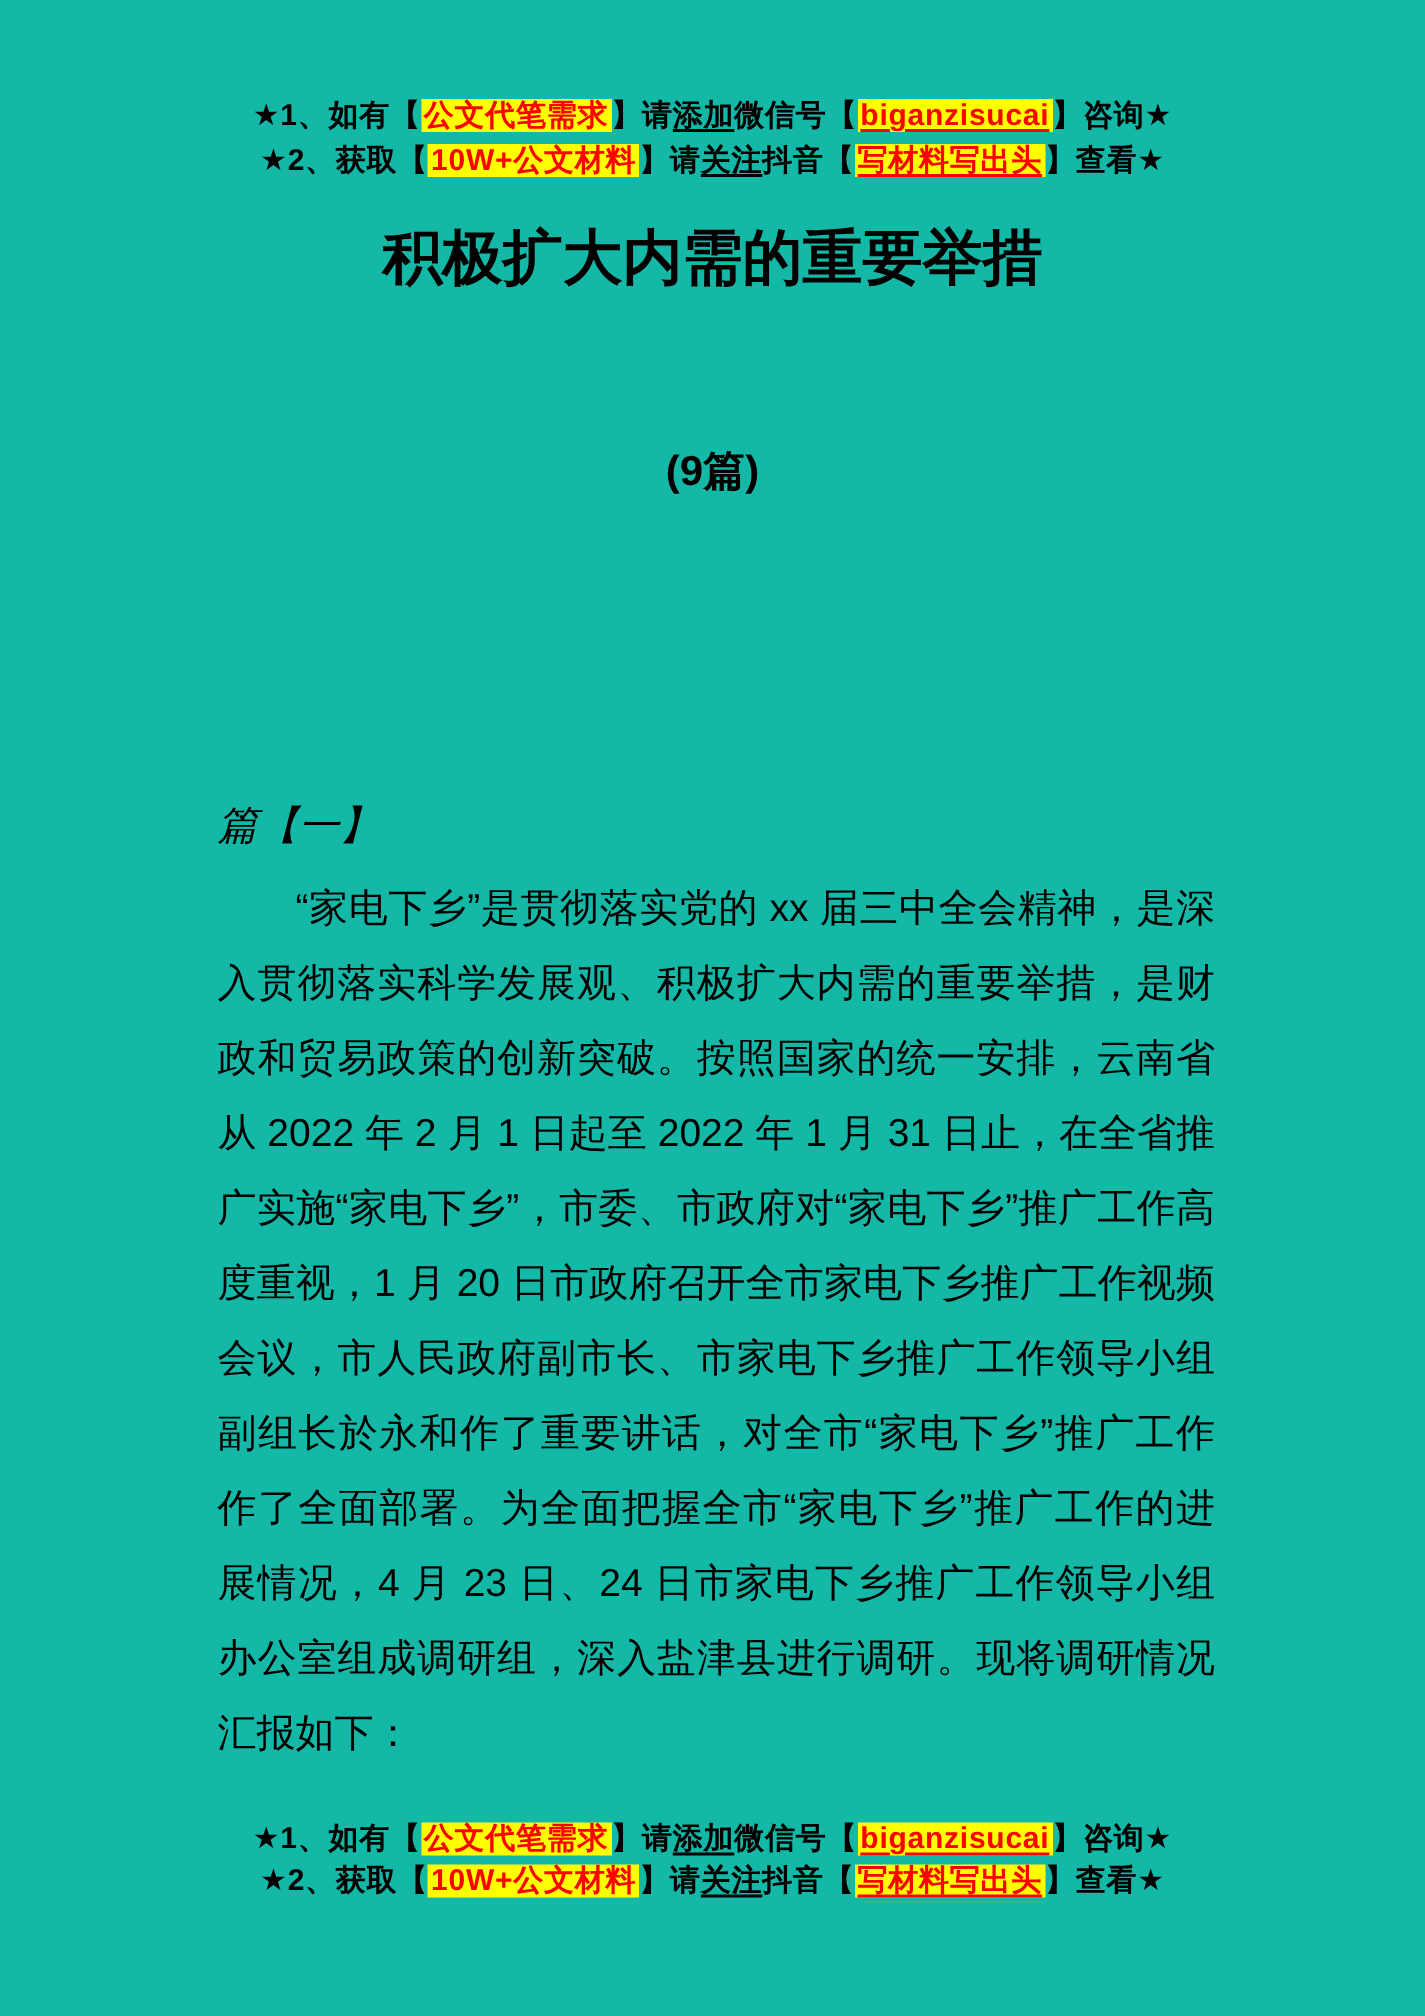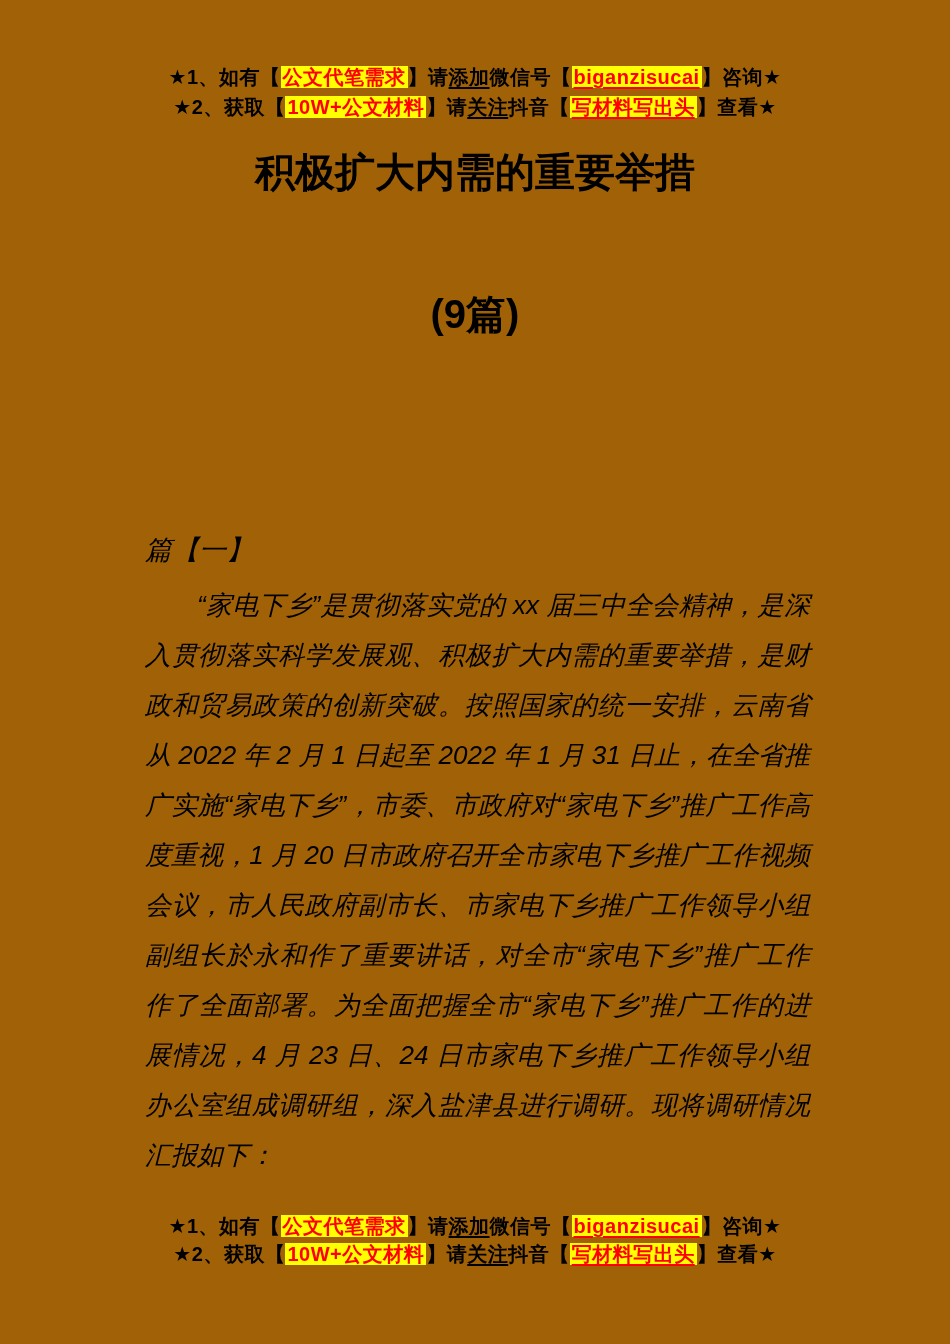--- a/index.html
+++ b/index.html
@@ -13,21 +13,21 @@
     width: 950px;
     height: 1344px;
     position: relative;
     font-family: "Liberation Sans", "DejaVu Sans", sans-serif;
     color: var(--ink);
     overflow: hidden;
   }
   .page {
     position: absolute;
     inset: 0;
-    background: #a16207;
+    background: #14b8a6;
   }
   
   .notice {
     position: absolute;
     left: 0;
     width: 100%;
     text-align: center;
     font-size: 20px;
     font-weight: bold;
     line-height: 30px;
@@ -53,21 +53,21 @@
     font-weight: 900;
     line-height: 50px;
     letter-spacing: 0px;
   }
   .doc-subtitle {
     position: absolute;
     top: 289px;
     left: 0;
     width: 100%;
     text-align: center;
-    font-size: 40px;
+    font-size: 28px;
     font-weight: 900;
     line-height: 50px;
   }
   .section-heading {
     position: absolute;
     top: 530px;
     left: 145px;
     font-size: 27px;
     font-weight: normal;
     line-height: 40px;
@@ -77,21 +77,20 @@
     position: absolute;
     top: 580px;
     left: 145px;
     width: 665px;
     font-size: 26px;
     line-height: 50px;
     text-align: justify;
     text-justify: inter-ideograph;
     text-indent: 2em;
     word-break: break-all;
-    font-style: italic;
   }
 </style>
 </head>
 <body>
 
 <div class="page">
 
   <div class="notice notice-top">
     <div class="notice-line"><span>★1、如有【</span><span class="hl">公文代笔需求</span><span>】请</span><span class="ul">添加</span><span>微信号【</span><span class="hl ul">biganzisucai</span><span>】咨询★</span></div>
     <div class="notice-line"><span>★2、获取【</span><span class="hl">10W+公文材料</span><span>】请</span><span class="ul">关注</span><span>抖音【</span><span class="hl ul">写材料写出头</span><span>】查看★</span></div>

